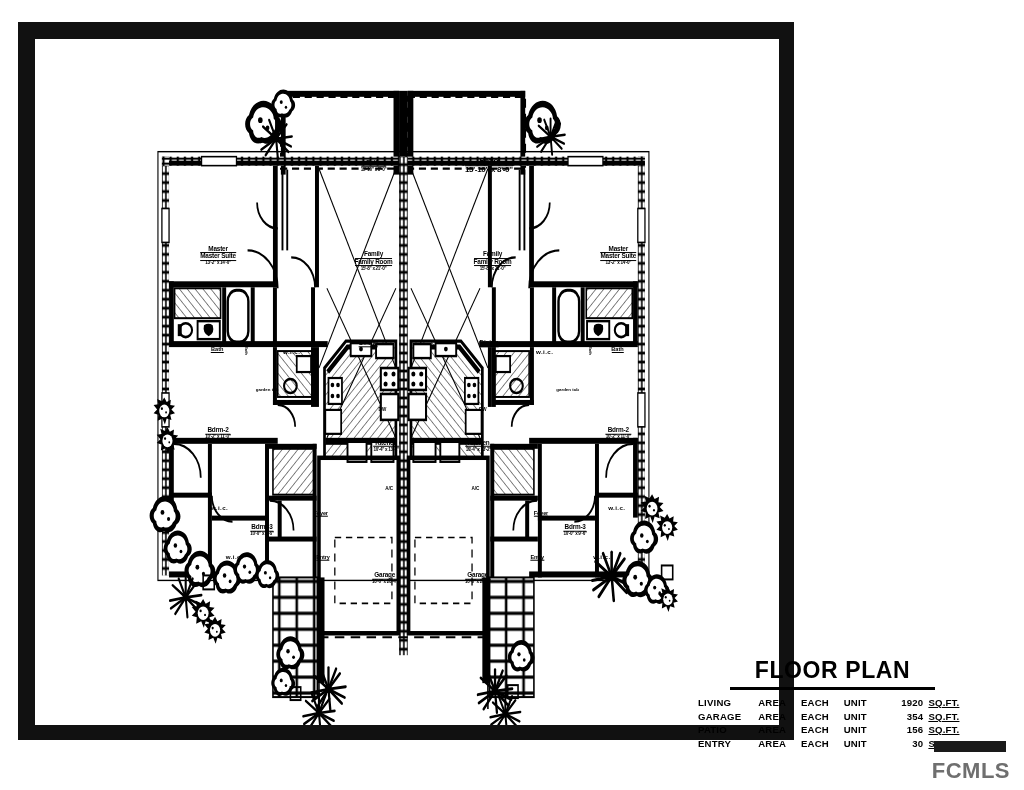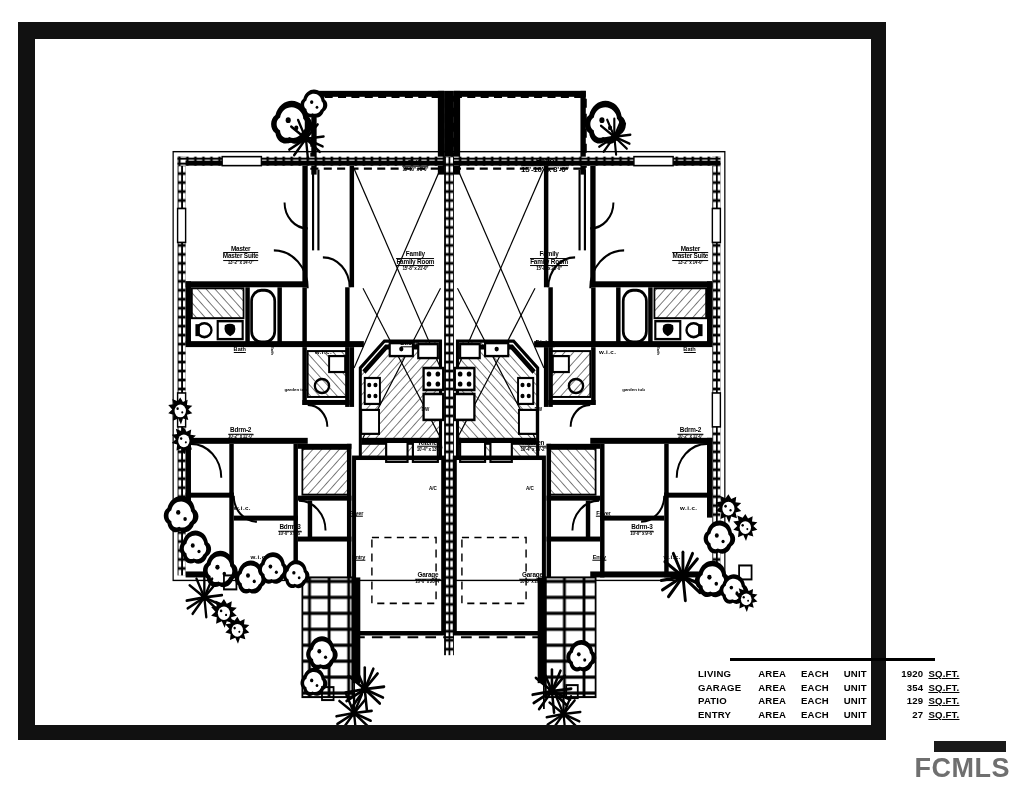--- a/index.html
+++ b/index.html
@@ -1,21 +1,21 @@
 <!DOCTYPE html>
 <html><head>
 <meta charset="utf-8">
 <title>Floor Plan</title>
 <style>
   html,body{margin:0;padding:0;background:#ffffff;}
   body{width:1024px;height:790px;position:relative;overflow:hidden;
        font-family:"Liberation Sans",sans-serif;color:#000;}
 
   
-  #photo-frame{position:absolute;left:18px;top:22px;width:868px;height:718px;
+  #photo-frame{position:absolute;left:18px;top:22px;width:776px;height:718px;
     background:#111;}
   #photo-inner{position:absolute;left:16px;top:16px;right:14px;bottom:14px;
     background:#fff;border:1px solid #111;}
 
   
   #plan{position:absolute;left:0;top:0;width:100%;height:100%;}
   #plan svg{display:block;width:100%;height:100%;}
 
   
   .lbl{position:absolute;text-align:center;line-height:1;
@@ -40,21 +40,21 @@
   .area-row{display:flex;font-size:9.6px;font-weight:bold;letter-spacing:0.2px;
             margin-bottom:2.5px;padding-left:8px;}
   .area-row .c1{width:62px;}
   .area-row .c2{width:44px;}
   .area-row .c3{width:44px;}
   .area-row .c4{width:42px;}
   .area-row .c5{width:40px;text-align:right;padding-right:5px;}
   .area-row .c6{width:48px;text-decoration:underline;}
 
   
-  #watermark{position:absolute;right:14px;bottom:6px;font-size:27px;
+  #watermark{position:absolute;right:14px;bottom:6px;font-size:22px;
      font-weight:bold;color:#6f6f6f;letter-spacing:0.5px;}
   #wm-bar{position:absolute;right:18px;bottom:38px;width:72px;height:11px;
      background:#1a1a1a;}
 </style>
 </head>
 <body>
 
 <div id="photo-frame">
   <div id="photo-inner">
 
@@ -572,20 +572,21 @@
       <span>DW</span>
     </div>
     <div class="plain" style="left:47.6%;top:65.5%;font-size:4.6px;">
       <span>A/C</span>
     </div>
     <div class="plain" style="left:59.2%;top:65.5%;font-size:4.6px;">
       <span>A/C</span>
     </div>
 
     <div id="title-block">
+      <div id="fp-title">FLOOR PLAN</div>
       <div id="fp-rule"></div>
 
       <div class="area-row">
         <span class="c1">LIVING</span>
         <span class="c2">AREA</span>
         <span class="c3">EACH</span>
         <span class="c4">UNIT</span>
         <span class="c5">1920</span>
         <span class="c6">SQ.FT.</span>
       </div>
@@ -595,29 +596,29 @@
         <span class="c3">EACH</span>
         <span class="c4">UNIT</span>
         <span class="c5">354</span>
         <span class="c6">SQ.FT.</span>
       </div>
       <div class="area-row">
         <span class="c1">PATIO</span>
         <span class="c2">AREA</span>
         <span class="c3">EACH</span>
         <span class="c4">UNIT</span>
-        <span class="c5">129</span>
+        <span class="c5">156</span>
         <span class="c6">SQ.FT.</span>
       </div>
       <div class="area-row">
         <span class="c1">ENTRY</span>
         <span class="c2">AREA</span>
         <span class="c3">EACH</span>
         <span class="c4">UNIT</span>
-        <span class="c5">27</span>
+        <span class="c5">30</span>
         <span class="c6">SQ.FT.</span>
       </div>
     </div>
 
   </div>
 </div>
 
 <div id="wm-bar"></div>
 <div id="watermark">FCMLS</div>
 

